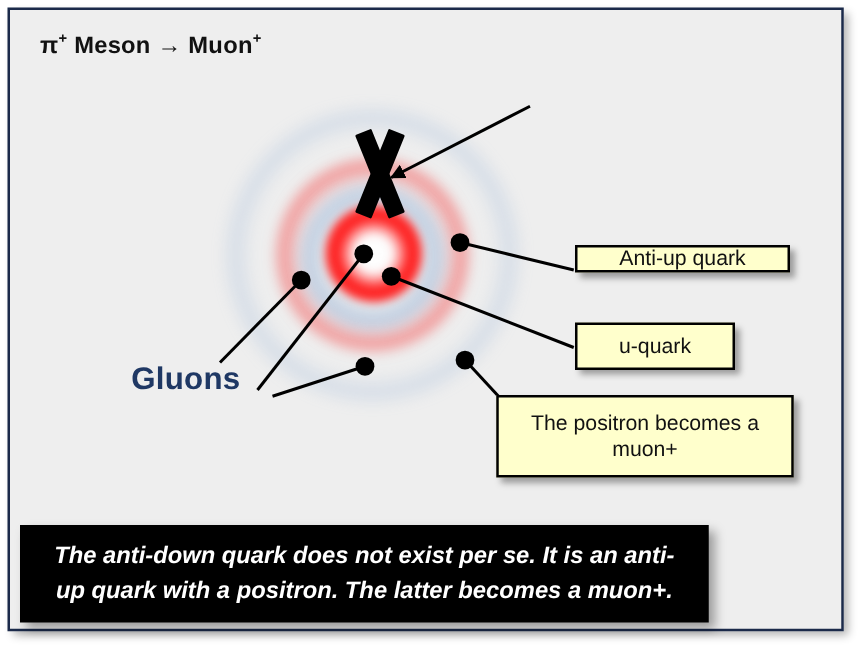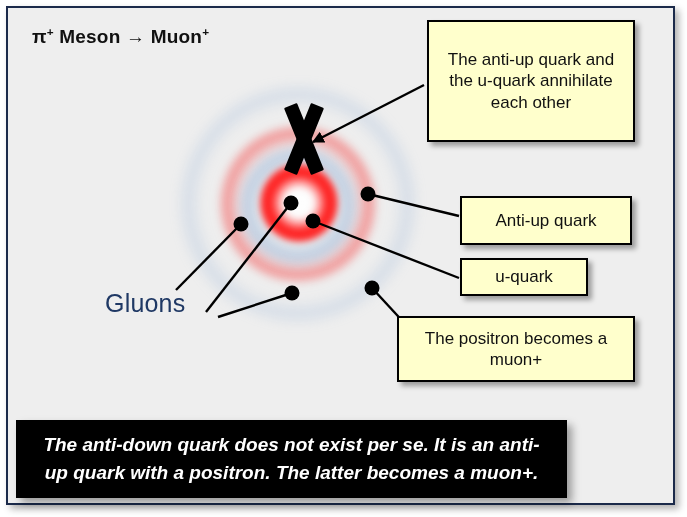--- a/index.html
+++ b/index.html
@@ -157,34 +157,34 @@
     font-size: 17px;
     line-height: 1.25;
     text-align: center;
     display: flex;
     align-items: center;
     justify-content: center;
     padding: 3px 6px;
     box-shadow: 4px 4px 5px rgba(0,0,0,0.35);
   }
   .callout-annihilate { left: 427px; top: 20px;  width: 208px; height: 122px; }
-  .callout-antiup     { left: 460px; top: 196px; width: 172px; height: 49px; }
+  .callout-antiup     { left: 460px; top: 196px; width: 172px; height: 22px; }
   .callout-uquark     { left: 460px; top: 258px; width: 128px; height: 38px; }
   .callout-positron   { left: 397px; top: 316px; width: 238px; height: 66px; }
 
   
   .gluons-block {
     position: absolute;
     left: 97px;
     top: 282px;
     color: #1f3864;
   }
   .gluons-title {
     font-size: 25px;
-    font-weight: normal;
+    font-weight: bold;
     line-height: 1.05;
     letter-spacing: 0.2px;
   }
   .gluons-sub {
     font-size: 18px;
     line-height: 1.12;
     margin-top: 3px;
   }
 
   
@@ -265,18 +265,17 @@
     <line x1="241" y1="224" x2="176" y2="290" stroke="#000000" stroke-width="2.4"></line>
     <circle cx="241" cy="224" r="7.5" fill="#000000"></circle>
 
     <line x1="291" y1="203" x2="206" y2="312" stroke="#000000" stroke-width="2.4"></line>
     <circle cx="291" cy="203" r="7.5" fill="#000000"></circle>
 
     <line x1="292" y1="293" x2="218" y2="317" stroke="#000000" stroke-width="2.4"></line>
     <circle cx="292" cy="293" r="7.5" fill="#000000"></circle>
   </svg>
 
-  <div class="callout callout-annihilate">The anti-up quark and the u-quark annihilate each other</div>
   <div class="callout callout-antiup">Anti-up quark</div>
   <div class="callout callout-positron">The positron becomes a muon+</div>
   <div class="callout callout-uquark">u-quark</div>
 
 </div>
 
 </body></html>

